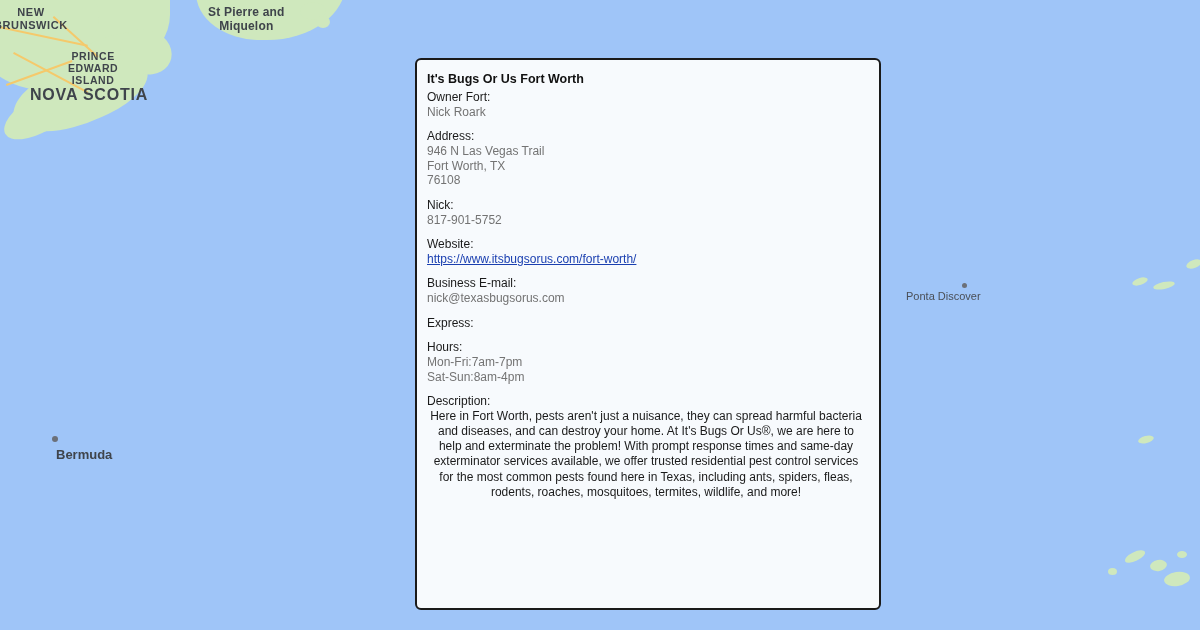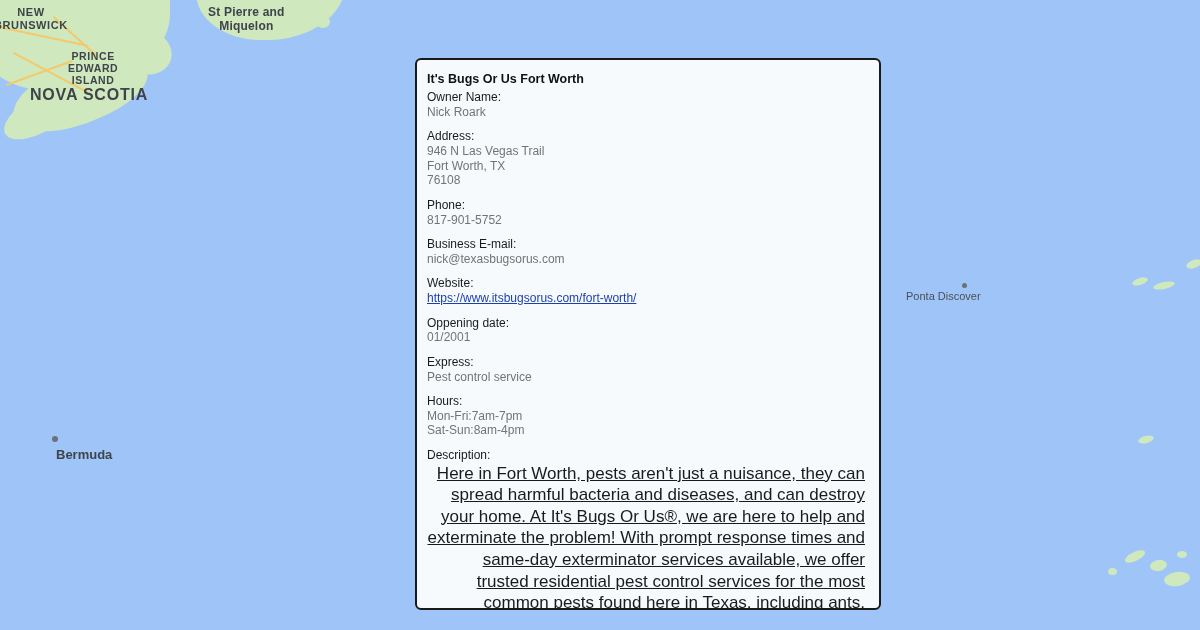--- a/index.html
+++ b/index.html
@@ -236,25 +236,24 @@
     line-height: 1.22;
   }
   .field-value.multi { white-space: pre-line; }
   a.card-link {
     color: #1a3fb0;
     text-decoration: underline;
     font-size: 12px;
     line-height: 1.22;
   }
   .desc-text {
-    font-size: 17px;
+    font-size: 12px;
     color: #1a1a1a;
     line-height: 1.27;
-    text-align: right;
-    text-decoration: underline;
+    text-align: center;
   }
 </style>
 </head>
 <body>
 
 <div id="map-root">
   <div class="ocean"></div>
 
   <div class="land landmass-canada"></div>
   <div class="land landmass-nb"></div>
@@ -296,54 +295,49 @@
   <div class="map-label lbl-ponta">Ponta Discover</div>
   <div class="map-label lbl-ocean">North
 Atlantic
 Ocean</div>
 
   <div id="info-card">
 
     <div class="card-title">It's Bugs Or Us Fort Worth</div>
 
     <div class="field first">
-      <div class="field-label">Owner Name:</div>
+      <div class="field-label">Owner Fort:</div>
       <div class="field-value">Nick Roark</div>
     </div>
 
     <div class="field">
       <div class="field-label">Address:</div>
       <div class="field-value multi">946 N Las Vegas Trail
 Fort Worth, TX
 76108</div>
     </div>
 
     <div class="field">
-      <div class="field-label">Phone:</div>
+      <div class="field-label">Nick:</div>
       <div class="field-value">817-901-5752</div>
+    </div>
+
+    <div class="field">
+      <div class="field-label">Website:</div>
+      <a class="card-link" href="#">https://www.itsbugsorus.com/fort-worth/</a>
     </div>
 
     <div class="field">
       <div class="field-label">Business E-mail:</div>
       <div class="field-value">nick@texasbugsorus.com</div>
     </div>
 
-    <div class="field">
-      <div class="field-label">Website:</div>
-      <a class="card-link" href="#">https://www.itsbugsorus.com/fort-worth/</a>
-    </div>
-
-    <div class="field">
-      <div class="field-label">Oppening date:</div>
-      <div class="field-value">01/2001</div>
-    </div>
 
     <div class="field">
       <div class="field-label">Express:</div>
-      <div class="field-value">Pest control service</div>
     </div>
 
     <div class="field">
       <div class="field-label">Hours:</div>
       <div class="field-value multi">Mon-Fri:7am-7pm
 Sat-Sun:8am-4pm</div>
     </div>
 
     <div class="field">
       <div class="field-label">Description:</div>

